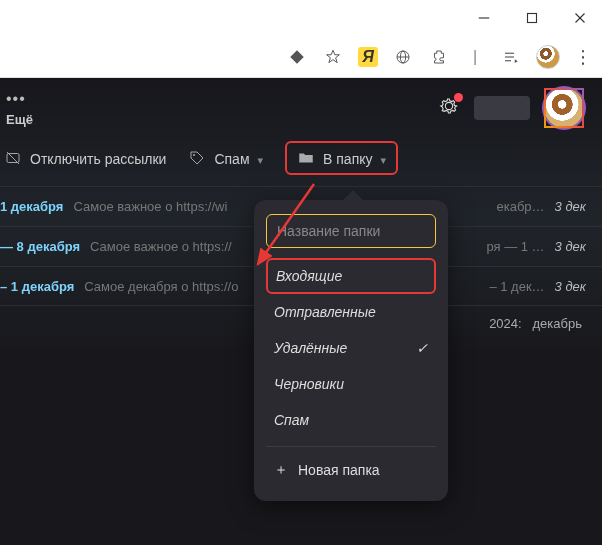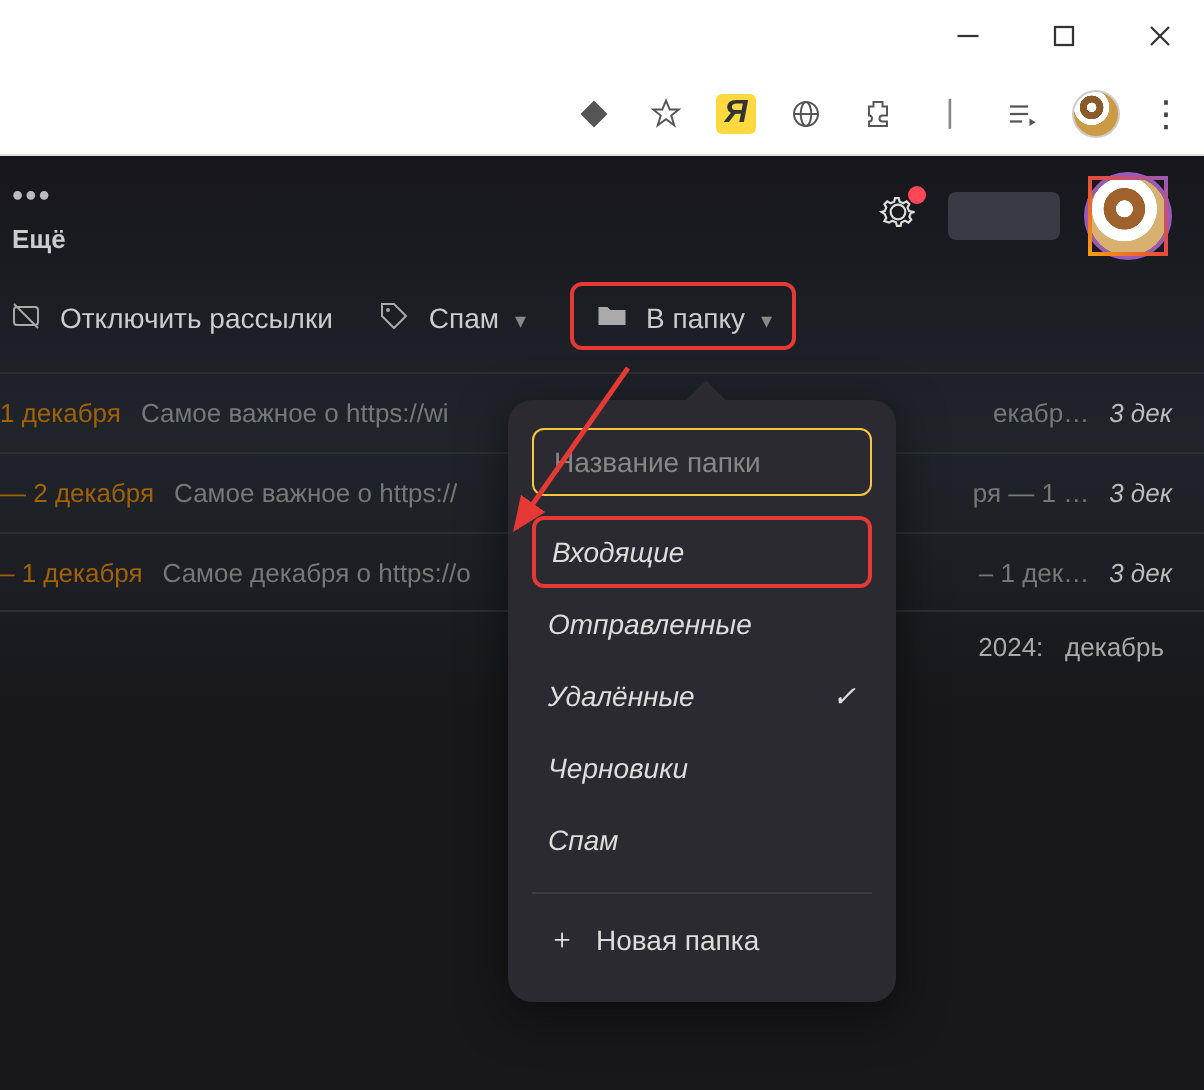--- a/index.html
+++ b/index.html
@@ -27,21 +27,21 @@
   .user-pill { width: 56px; height: 24px; background: #3a3a42; border-radius: 4px; }
   .avatar-big { width: 40px; height: 40px; border-radius: 50%; background: radial-gradient(circle at 45% 40%, #fff 14%, #a0622d 15% 35%, #fff 36% 55%, #d8b070 56%); border: 2px solid; border-image: linear-gradient(45deg, #f39c12, #e74c3c, #9b59b6) 1; box-shadow: 0 0 0 2px #9b59b6; }
   
   .toolbar { position: relative; height: 40px; display: flex; align-items: center; gap: 22px; padding-left: 4px; color: #ccc; font-size: 14px; }
   .tool-btn { display: flex; align-items: flex-end; gap: 8px; cursor: pointer; }
   .tool-folder { border: 2px solid #e53935; border-radius: 6px; padding: 6px 10px; }
   .chev { font-size: 11px; color: #888; }
   
   .rows { position: relative; margin-top: 8px; }
   .row { height: 40px; border-top: 1px solid #2e2e34; display: flex; align-items: center; color: #9e9e9e; font-size: 13px; padding: 0 16px 0 0; gap: 10px; }
-  .row .subj { color: #a16207; white-space: nowrap; }
+  .row .subj { color: #7dd3fc; white-space: nowrap; font-weight: bold; }
   .row .prev { color: #777; white-space: nowrap; overflow: hidden; text-overflow: ellipsis; flex-shrink: 1; min-width: 0; }
   .row .spacer { flex: 1; }
   .row .date { color: #bbb; white-space: nowrap; font-style: italic; }
   .row-last { border-bottom: 1px solid #2e2e34; }
   
   .footer-date { position: absolute; right: 20px; top: 238px; color: #aaa; font-size: 13px; }
   
   .dropdown { position: absolute; left: 254px; top: 122px; width: 194px; background: #2a2a30; border-radius: 12px; padding: 14px 12px 16px; box-shadow: 0 6px 24px rgba(0,0,0,0.5); color: #ddd; }
   .dd-caret { position: absolute; top: -7px; left: 92px; width: 14px; height: 14px; background: #2a2a30; transform: rotate(45deg); }
   .dd-input { width: 100%; height: 34px; background: transparent; border: 1.5px solid #f5c842; border-radius: 6px; padding: 0 10px; color: #ddd; font-size: 14px; outline: none; }
@@ -162,21 +162,21 @@
 
   <div class="rows">
     <div class="row">
       <span class="subj">1 декабря</span>
       <span class="prev">Самое важное о https://wi</span>
       <span class="spacer"></span>
       <span class="prev">екабр…</span>
       <span class="date">3 дек</span>
     </div>
     <div class="row">
-      <span class="subj">— 2 декабря</span>
+      <span class="subj">— 8 декабря</span>
       <span class="prev">Самое важное о https://</span>
       <span class="spacer"></span>
       <span class="prev">ря — 1 …</span>
       <span class="date">3 дек</span>
     </div>
     <div class="row row-last">
       <span class="subj">– 1 декабря</span>
       <span class="prev">Самое декабря о https://o</span>
       <span class="spacer"></span>
       <span class="prev">– 1 дек…</span>

